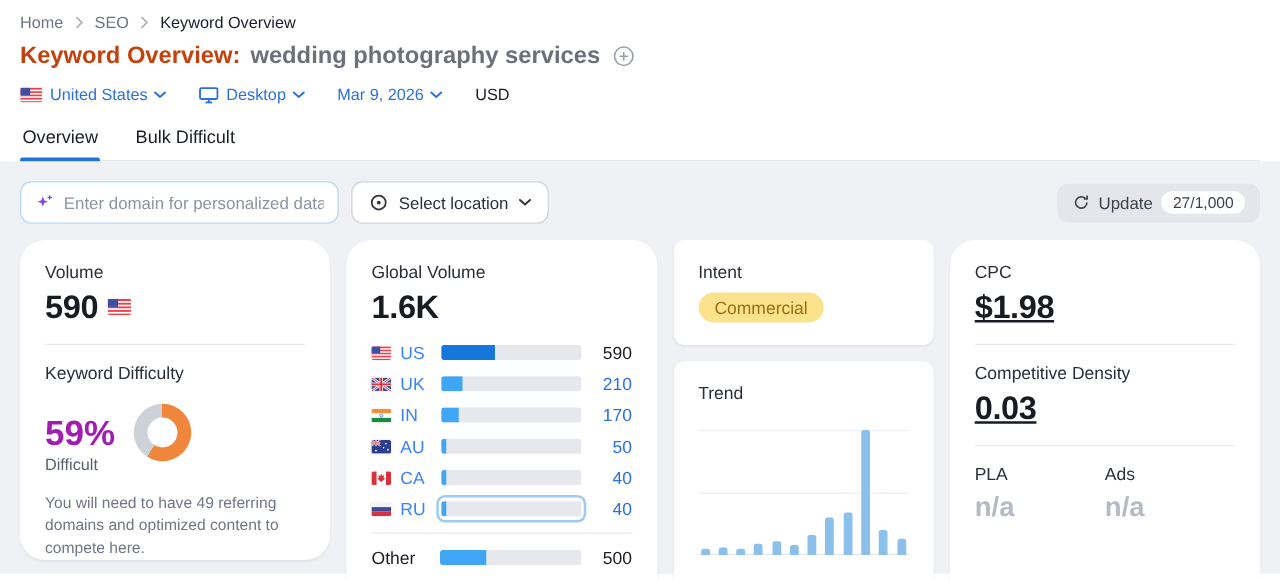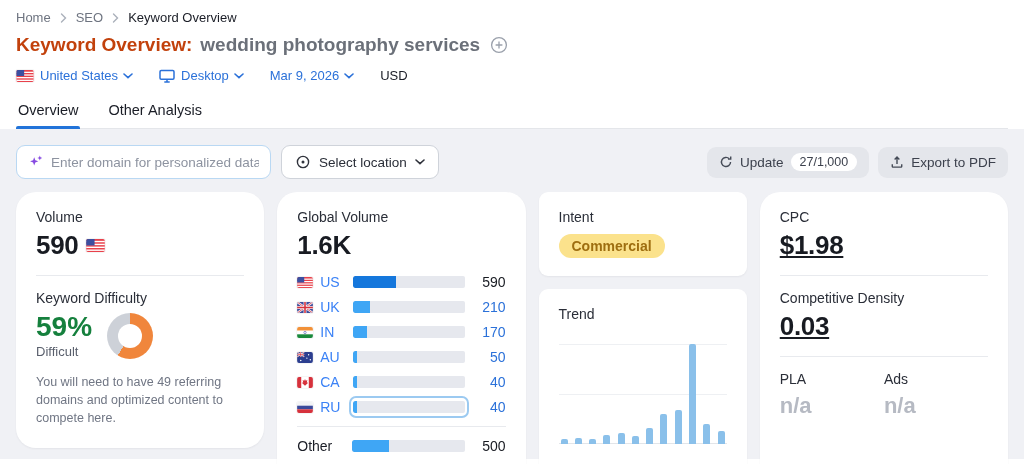--- a/index.html
+++ b/index.html
@@ -53,21 +53,21 @@
   .card { background: #fff; border-radius: 9px; box-shadow: 0 1px 2px rgba(28,34,48,0.06); padding: 17px 20px; }
   .col { flex: 1; min-width: 0; border-radius: 20px; }
   .card-label { font-size: 14px; color: #2a2e38; }
   .big-num { font-size: 26px; font-weight: 700; color: #181b22; letter-spacing: -0.3px; }
   .hr { border: none; border-top: 1px solid #e8eaee; margin: 14px 0; }
 
   
   .card-volume { height: 256px; }
   .vol-value-row { display: flex; align-items: center; gap: 8px; margin-top: 5px; }
   .kd-row { display: flex; align-items: center; gap: 15px; margin-top: 7px; }
-  .kd-pct { font-size: 28px; font-weight: 700; color: #15803d; line-height: 1; }
+  .kd-pct { font-size: 28px; font-weight: 700; color: #a21caf; line-height: 1; margin-top: 20px; }
   .kd-level { font-size: 13px; color: #595f6c; margin-top: 3px; }
   .kd-donut { width: 46px; height: 46px; border-radius: 50%; position: relative; flex: none; }
   .kd-donut::after { content:""; position: absolute; inset: 11px; background: #fff; border-radius: 50%; }
   .kd-note { font-size: 12.5px; color: #70768 4; color: #707684; line-height: 1.45; margin-top: 14px; }
 
   
   .card-global { height: 300px; }
   .gv-rows { margin-top: 13px; }
   .gv-row { display: flex; align-items: center; gap: 7px; height: 16px; margin-bottom: 9px; }
   .gv-code { font-size: 14px; color: #3b82f6; width: 26px; flex: none; }
@@ -167,21 +167,21 @@
       <span>Mar 9, 2026</span>
       <svg class="chev" width="10" height="6">
           <path d="M1 1l4 3.6L9 1" stroke="#2b71d9" stroke-width="1.6" fill="none" stroke-linecap="round"></path>
         </svg>
     </span>
     <span class="currency">USD</span>
   </div>
 
   <div class="tabs">
     <div class="tab active">Overview</div>
-    <div class="tab">Other Analysis</div>
+    <div class="tab">Bulk Difficult</div>
   </div>
 </div>
 
 <div class="content">
   <div class="toolbar">
     <div class="toolbar-left">
       <div class="domain-input-wrap">
         <span class="icon">
           <svg width="16" height="16" viewBox="0 0 16 16" fill="#8649e1">
               <path d="M6.2 3.2l1.1 3 3 1.1-3 1.1-1.1 3-1.1-3-3-1.1 3-1.1z"></path>
@@ -206,29 +206,20 @@
     <div class="toolbar-right">
       <button class="gray-btn">
         <span class="icon">
           <svg width="14" height="14" viewBox="0 0 16 16" fill="none" stroke="#454b57" stroke-width="1.6">
               <path d="M13.2 8a5.2 5.2 0 1 1-1.5-3.7"></path>
               <path d="M13.4 1.6v3.1h-3.1"></path>
             </svg>
         </span>
         <span>Update</span>
         <span class="count-pill">27/1,000</span>
-      </button>
-      <button class="gray-btn">
-        <span class="icon">
-          <svg width="14" height="14" viewBox="0 0 16 16" fill="none" stroke="#454b57" stroke-width="1.6">
-              <path d="M8 10.2V2.6M5.3 5.1L8 2.4l2.7 2.7"></path>
-              <path d="M2.6 10.6v2.2a1.1 1.1 0 0 0 1.1 1.1h8.6a1.1 1.1 0 0 0 1.1-1.1v-2.2"></path>
-            </svg>
-        </span>
-        <span>Export to PDF</span>
       </button>
     </div>
   </div>
 
   <div class="cards">
 
     <div class="card card-volume col">
       <div class="card-label">Volume</div>
       <div class="vol-value-row">
         <span class="big-num">590</span>
@@ -387,21 +378,21 @@
               <span class="gv-fill" style="width: 33%;"></span>
             </span>
           </span>
         <span class="gv-val dark">500</span>
       </div>
     </div>
 
     <div class="col">
       <div class="card card-intent">
         <div class="card-label">Intent</div>
-        <span class="intent-badge" style="background: rgb(251, 226, 140); color: rgb(158, 110, 16); font-weight: bold;">Commercial</span>
+        <span class="intent-badge" style="background: rgb(251, 226, 140); color: rgb(158, 110, 16);">Commercial</span>
       </div>
       <div class="card card-trend">
         <div class="card-label">Trend</div>
         <div class="trend-chart">
           <div class="gridline top"></div>
           <div class="gridline mid"></div>
           <div class="baseline"></div>
           <div class="trend-bars" id="trend-bars">
               <div class="trend-bar" style="height: 5%; background: rgb(138, 192, 234);"></div>
               <div class="trend-bar" style="height: 6%; background: rgb(138, 192, 234);"></div>

